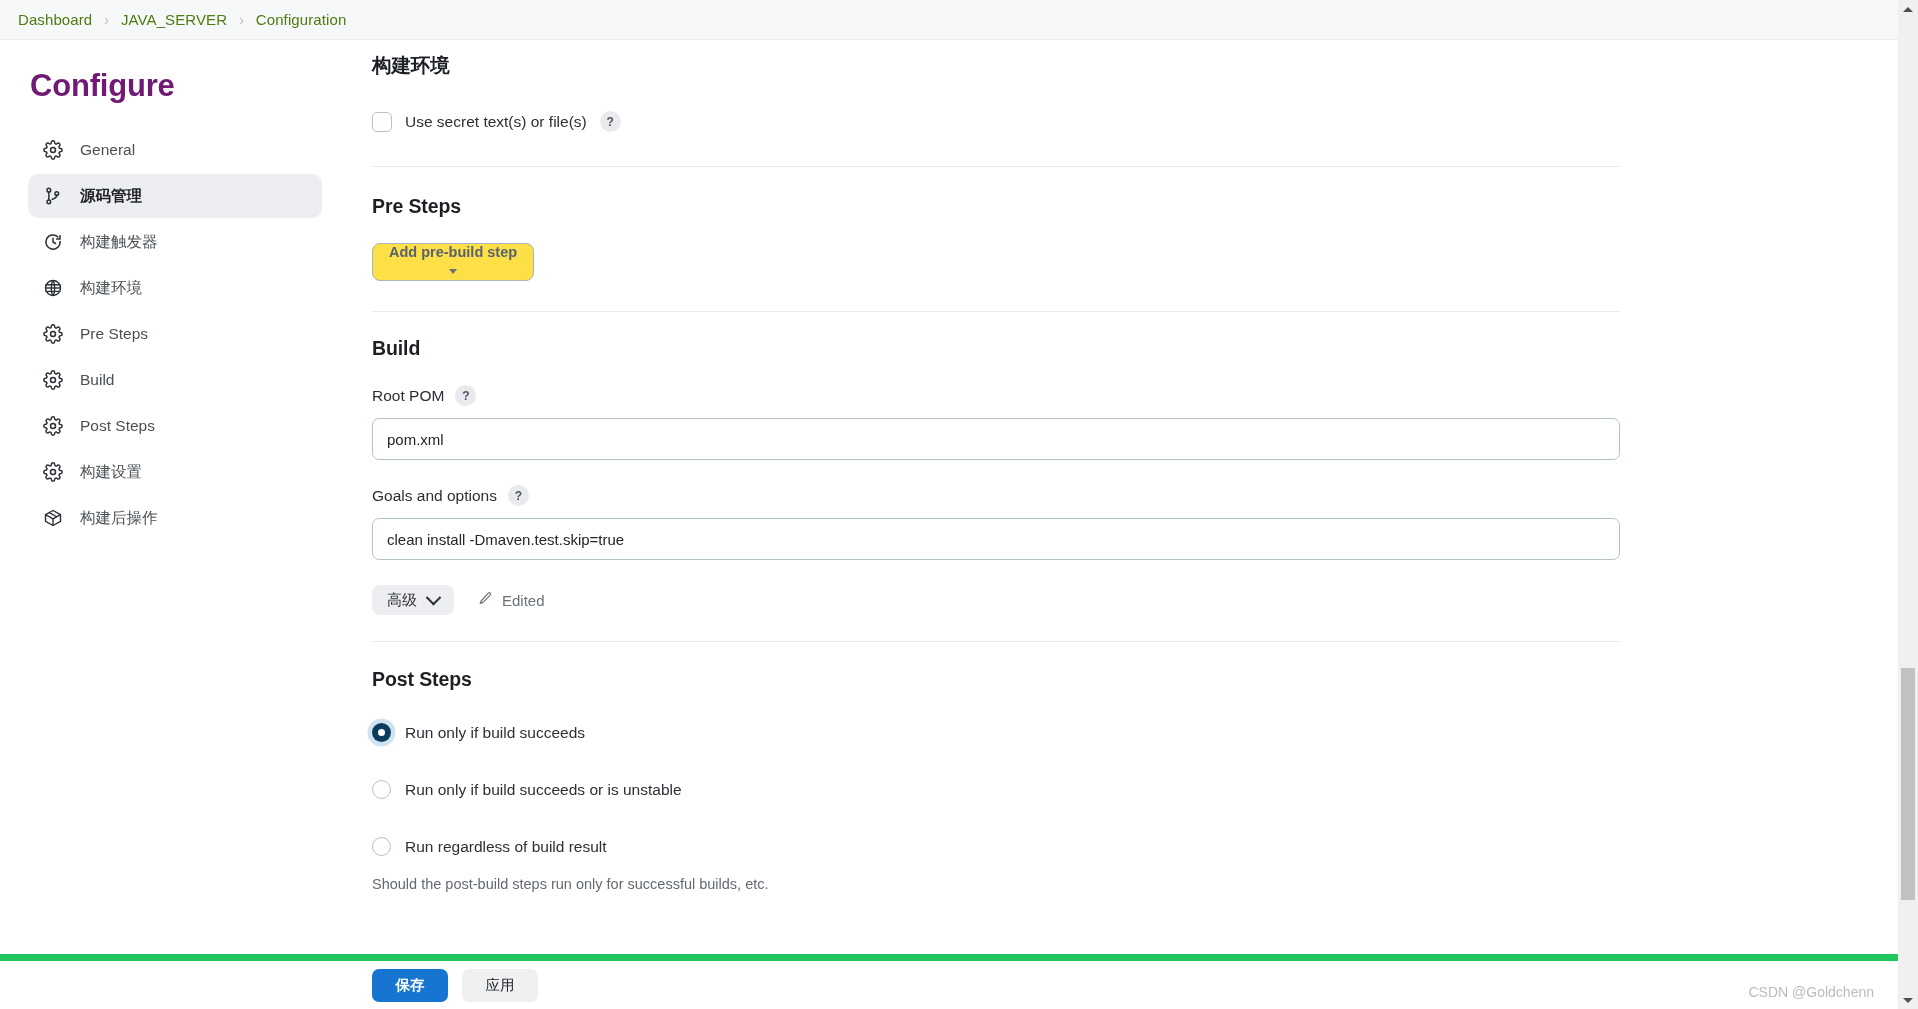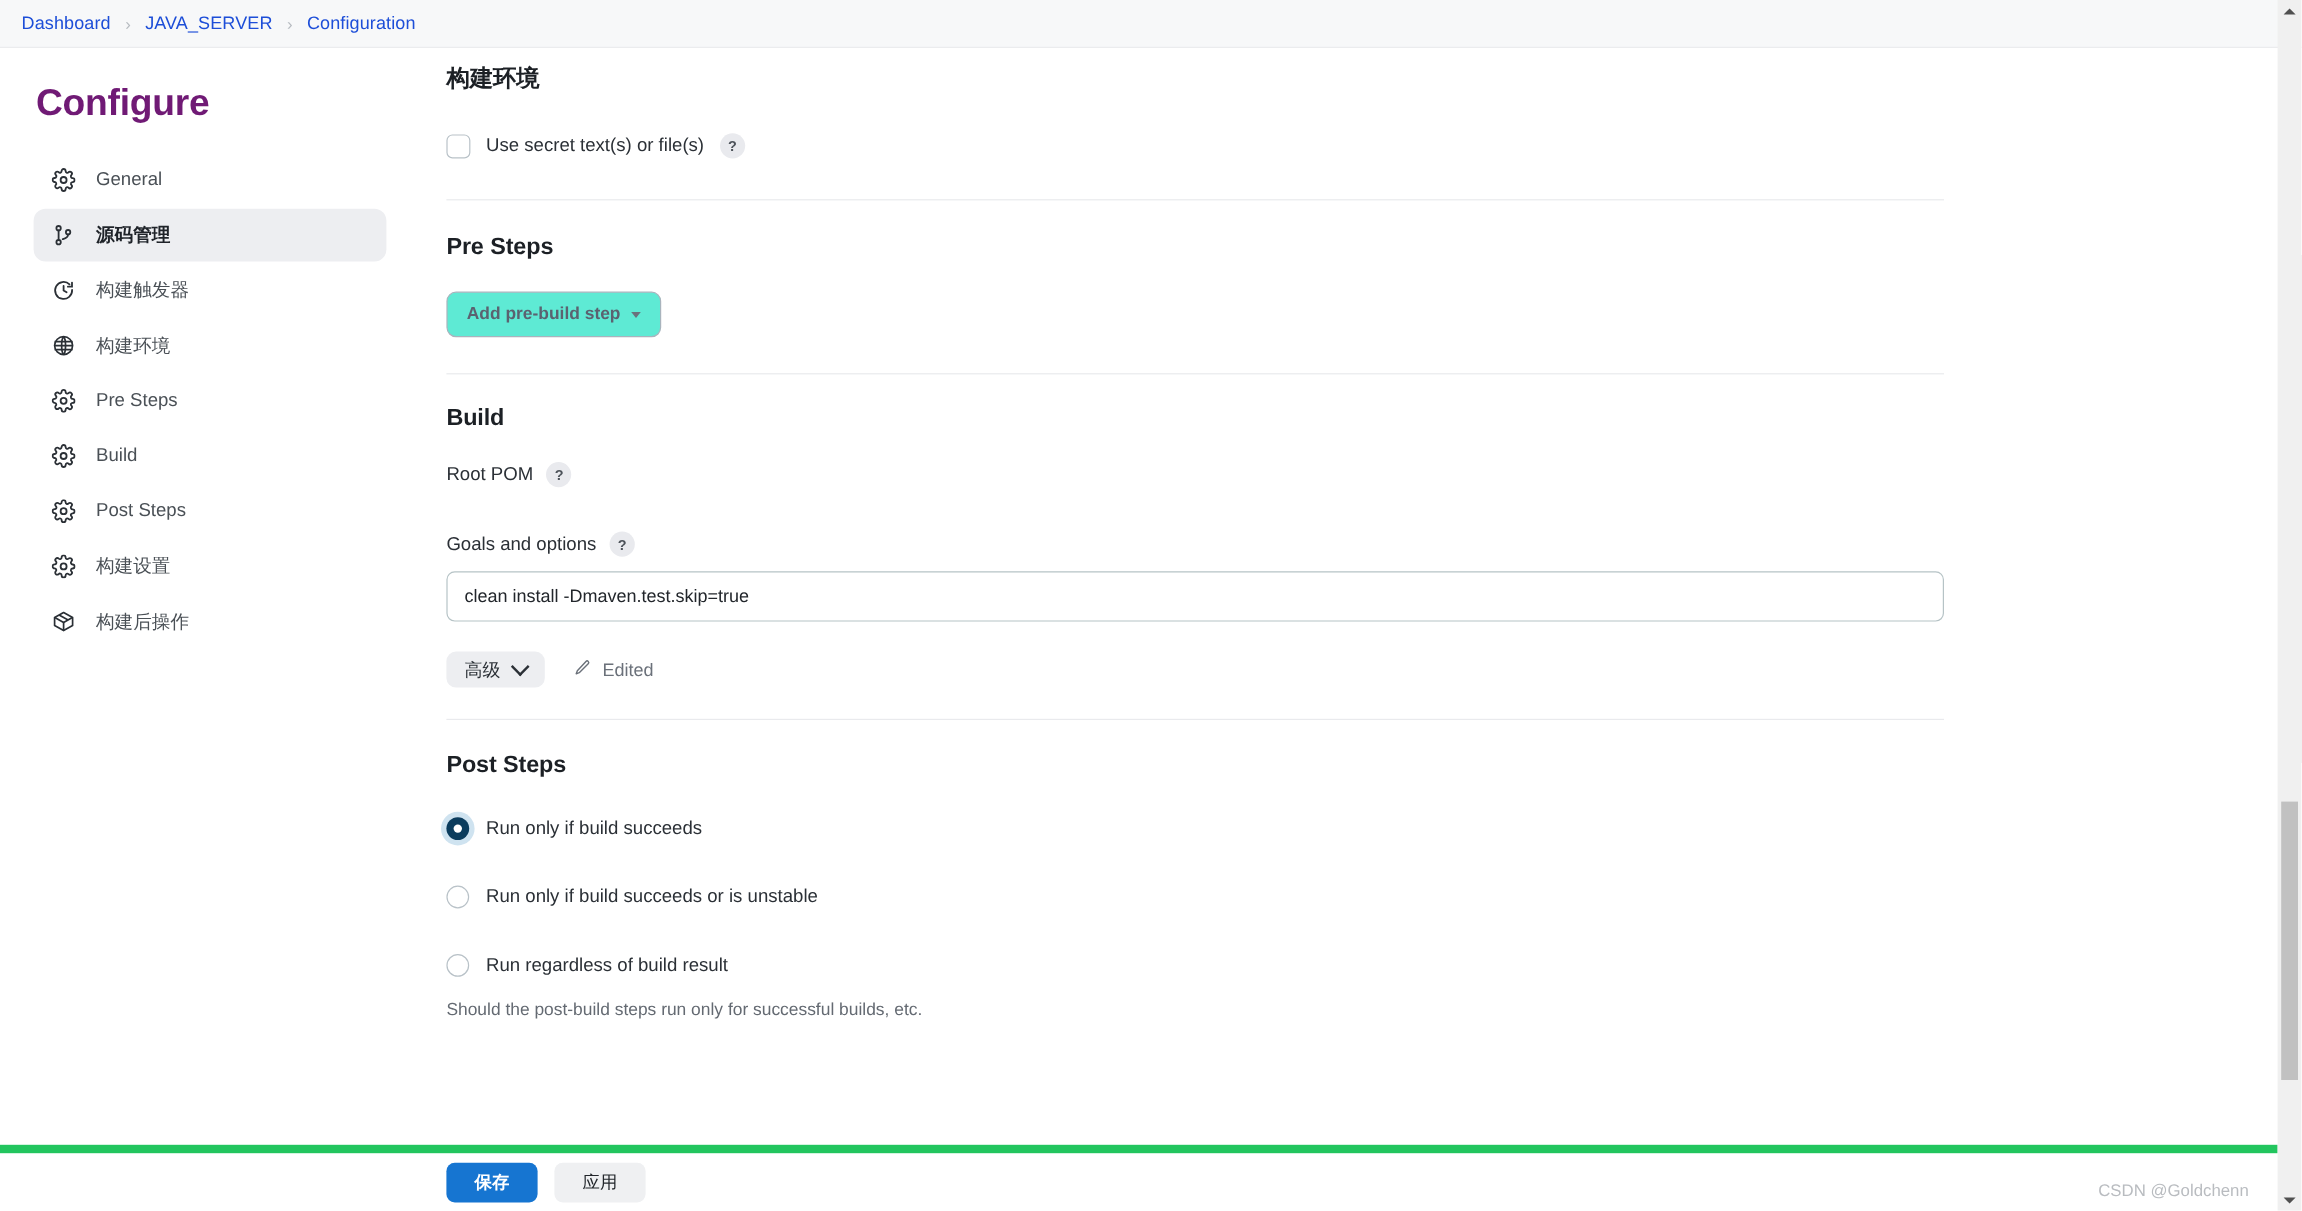--- a/index.html
+++ b/index.html
@@ -24,21 +24,21 @@
     width: 1918px; height: 40px;
     background: #f7f8f9;
     border-bottom: 1px solid #ebecee;
     display: flex;
     align-items: center;
     padding-left: 18px;
     gap: 0;
   }
   .crumb {
     font-size: 15px;
-    color: #1d4ed8;
+    color: #4d7c0f;
     letter-spacing: 0.1px;
     white-space: nowrap;
   }
   .crumb.link { cursor: pointer; }
   .crumb-sep {
     color: #b6bbc0;
     font-size: 14px;
     margin: 0 12px;
     user-select: none;
   }
@@ -165,26 +165,27 @@
 
   
   .btn-outline {
     display: inline-flex;
     align-items: center;
     gap: 9px;
     height: 38px;
     padding: 0 16px;
     border: 1.5px solid #a9b4bd;
     border-radius: 8px;
-    background: #5eead4;
+    background: #fde047;
     color: #5b6270;
     font-size: 14.5px;
     font-weight: bold;
     font-family: inherit;
     cursor: pointer;
+    flex-direction: column;
   }
   .caret {
     width: 0; height: 0;
     border-left: 4.5px solid transparent;
     border-right: 4.5px solid transparent;
     border-top: 5.5px solid #6a717c;
   }
 
   
   .field-label {
@@ -515,20 +516,21 @@
       
       <div style="height:25px"></div>
       <div class="section-title">Build</div>
 
       <div style="height:25px"></div>
       <div class="field-label">
         <span>Root POM</span>
         <span class="help-badge">?</span>
       </div>
       <div style="height:12px"></div>
+      <input class="text-input" type="text" value="pom.xml" style="">
 
       <div style="height:25px"></div>
       <div class="field-label">
         <span>Goals and options</span>
         <span class="help-badge">?</span>
       </div>
       <div style="height:12px"></div>
       <input class="text-input" type="text" value="clean install -Dmaven.test.skip=true" style="">
 
       <div style="height:25px"></div>

